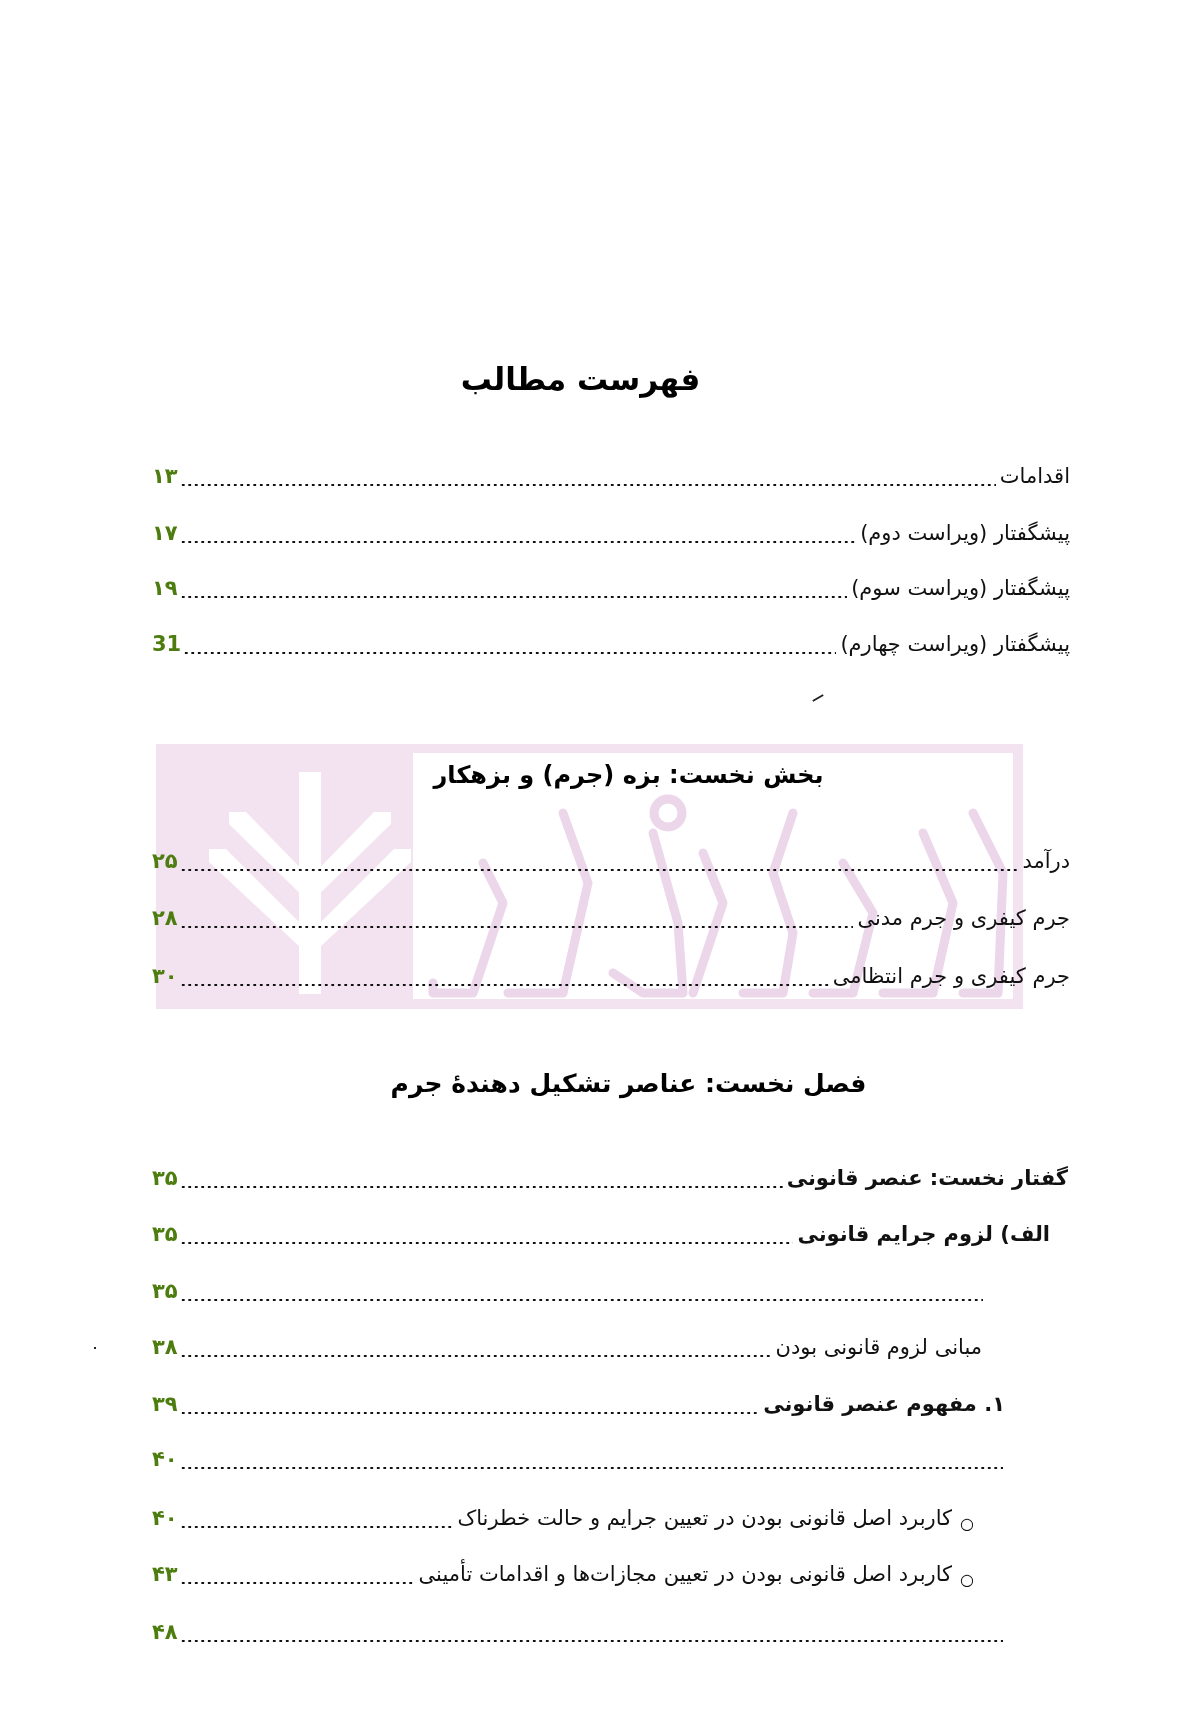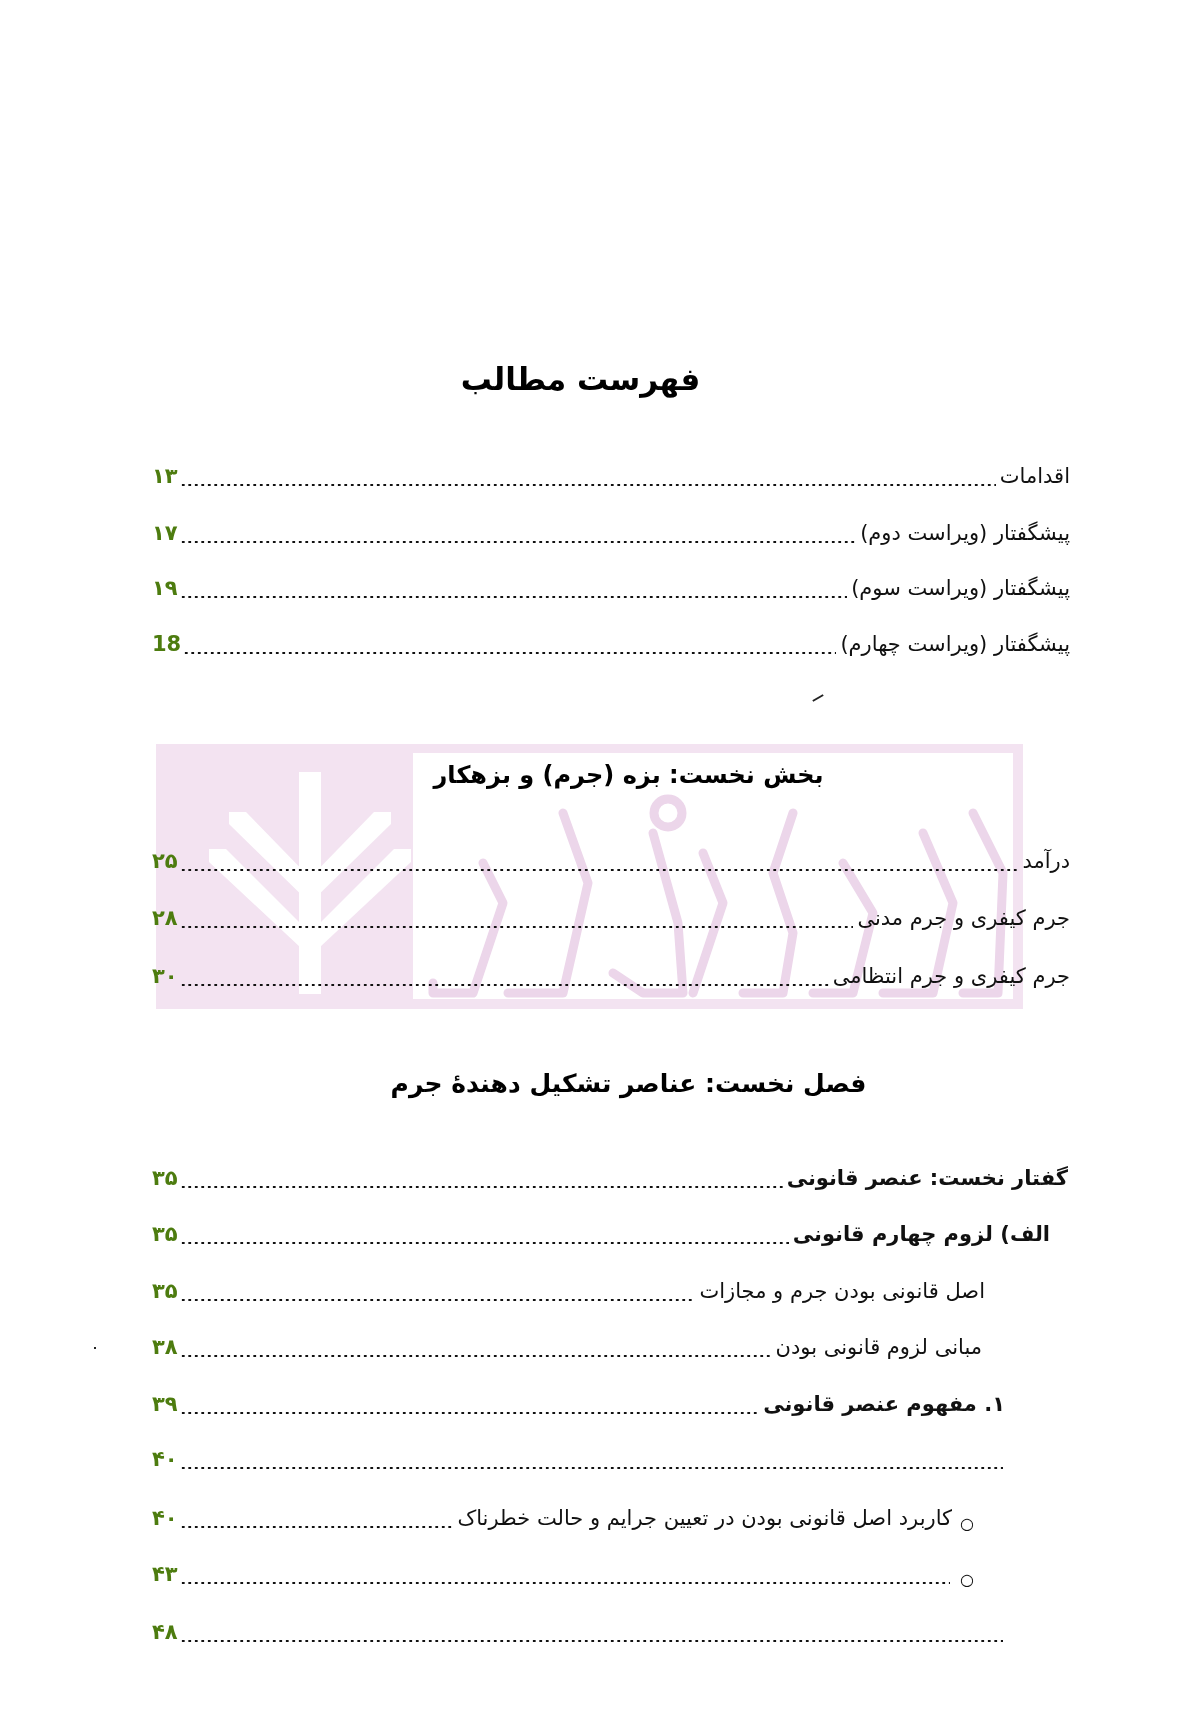--- a/index.html
+++ b/index.html
@@ -92,21 +92,21 @@
     <span class="page-num">۱۷</span>
   </div>
   <div class="toc-row" style="top:560px; width:918px;">
     <span class="label">پیشگفتار (ویراست سوم)</span>
     <span class="leader"></span>
     <span class="page-num">۱۹</span>
   </div>
   <div class="toc-row" style="top:616px; width:918px;">
     <span class="label">پیشگفتار (ویراست چهارم)</span>
     <span class="leader"></span>
-    <span class="page-num">18</span>
+    <span class="page-num">31</span>
   </div>
 
   <div class="stray" style="left:812px; top:688px; width:12px; height:2px; transform:rotate(-30deg);"></div>
 
   <div class="heading part-heading">بخش نخست: بزه (جرم) و بزهکار</div>
 
   <div class="toc-row" style="top:833px; width:918px;">
     <span class="label">درآمد</span>
     <span class="leader"></span>
     <span class="page-num">۲۵</span>
@@ -123,26 +123,25 @@
   </div>
 
   <div class="heading chapter-heading">فصل نخست: عناصر تشکیل دهندهٔ جرم</div>
 
   <div class="toc-row bold" style="top:1150px; width:916px;">
     <span class="label">گفتار نخست: عنصر قانونی</span>
     <span class="leader"></span>
     <span class="page-num">۳۵</span>
   </div>
   <div class="toc-row bold" style="top:1206px; width:898px;">
-    <span class="label">الف) لزوم چهارم قانونی</span>
+    <span class="label">الف) لزوم جرایم قانونی</span>
     <span class="leader"></span>
     <span class="page-num">۳۵</span>
   </div>
   <div class="toc-row" style="top:1263px; width:833px;">
-    <span class="label">اصل قانونی بودن جرم و مجازات</span>
     <span class="leader"></span>
     <span class="page-num">۳۵</span>
   </div>
   <div class="toc-row" style="top:1319px; width:830px;">
     <span class="label">مبانی لزوم قانونی بودن</span>
     <span class="leader"></span>
     <span class="page-num">۳۸</span>
   </div>
   <div class="toc-row bold-italic" style="top:1376px; width:853px;">
     <span class="label">۱. مفهوم عنصر قانونی</span>
@@ -154,20 +153,21 @@
     <span class="page-num">۴۰</span>
   </div>
   <div class="toc-row" style="top:1490px; width:822px;">
     <span class="bullet-glyph">○</span>
     <span class="label">کاربرد اصل قانونی بودن در تعیین جرایم و حالت خطرناک</span>
     <span class="leader"></span>
     <span class="page-num">۴۰</span>
   </div>
   <div class="toc-row" style="top:1546px; width:822px;">
     <span class="bullet-glyph">○</span>
+    <span class="label">کاربرد اصل قانونی بودن در تعیین مجازات‌ها و اقدامات تأمینی</span>
     <span class="leader"></span>
     <span class="page-num">۴۳</span>
   </div>
   <div class="toc-row bold-italic" style="top:1604px; width:853px;">
     <span class="leader"></span>
     <span class="page-num">۴۸</span>
   </div>
 
   <div class="stray" style="left:94px; top:1338px; width:2px; height:2px;"></div>
 </div>

